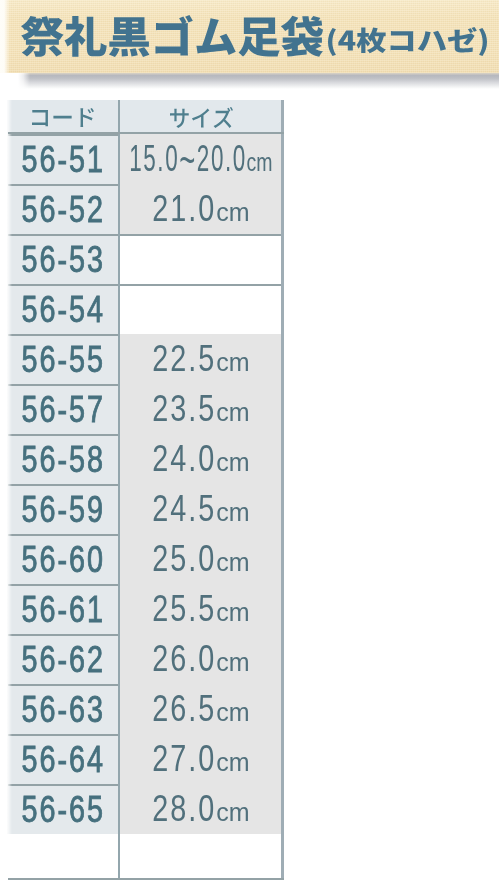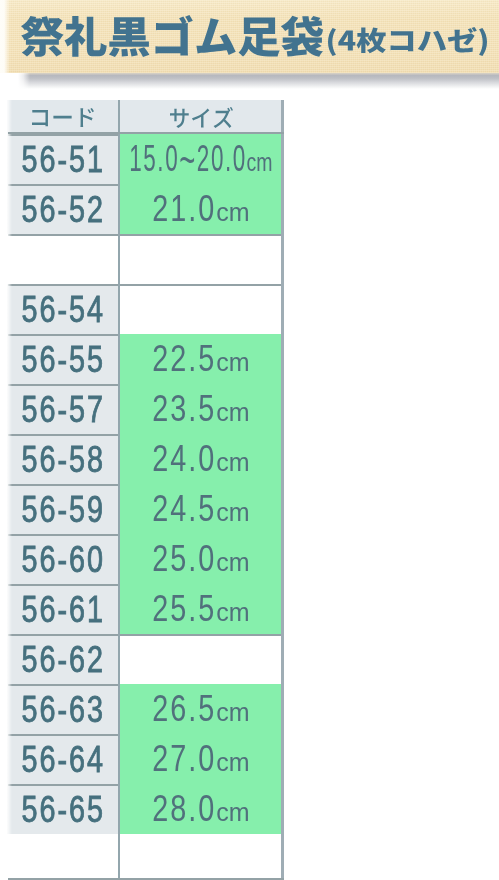--- a/index.html
+++ b/index.html
@@ -28,21 +28,21 @@
     background:linear-gradient(to right,#ffffff 0%,#ffffff 60%,rgba(255,255,255,0.72) 78%,rgba(255,255,255,0) 100%); }
 
   .title-svg { position:absolute; left:21px; top:15px; }
   .sub-svg  { position:absolute; left:328px; top:27px; }
 
   
   .tbl { position:absolute; left:7px; top:100px; width:277px; }
   .row { display:flex; height:50px; position:relative; }
   .hrow { height:34px; }
   .c1 { width:111px; background:#e4e9ec; display:flex; align-items:center; justify-content:center; }
-  .c2 { flex:1; background:#86efac; position:relative; }
+  .c2 { flex:1; background:#e5e5e5; position:relative; }
   .hrow .c1, .hrow .c2 { background:#e2e8ec; display:flex; align-items:center; justify-content:center; }
   .vdiv { position:absolute; left:111px; top:0; width:2px; height:100%; background:#93a6ad; }
   .hdiv { position:absolute; left:1px; right:0; height:2px; background:#93a2a6; }
   .rdiv { position:absolute; left:274px; top:0; width:3px; background:#9fadb5; }
   .ldiv { position:absolute; left:-7px; top:0; width:12px;
           background:linear-gradient(to right,#ffffff 0%,#ffffff 48%,rgba(255,255,255,0.72) 68%,rgba(255,255,255,0.30) 86%,rgba(255,255,255,0) 100%); }
 
   .code { font-size:36px; color:#46707e; -webkit-text-stroke:0.85px #46707e;
           font-family:"Liberation Sans", sans-serif; line-height:1;
           display:inline-block; white-space:nowrap; letter-spacing:2.5px;
@@ -104,20 +104,23 @@
           <div class="hdiv"></div>
           <div class="c1">
             <span class="code">56-52</span>
           </div>
           <div class="c2">
             <span class="sizewrap"><span class="size">21.0</span><span class="unit" style="margin-right: 8.25px;">cm</span></span>
           </div>
         </div>
         <div class="row">
           <div class="hdiv"></div>
+          <div class="c1">
+            <span class="code">56-53</span>
+          </div>
         </div>
         <div class="row">
           <div class="hdiv"></div>
           <div class="c1">
             <span class="code">56-54</span>
           </div>
         </div>
         <div class="row">
           <div class="hdiv"></div>
           <div class="c1">
@@ -169,20 +172,23 @@
             <span class="code">56-61</span>
           </div>
           <div class="c2">
             <span class="sizewrap"><span class="size">25.5</span><span class="unit" style="margin-right: 8.25px;">cm</span></span>
           </div>
         </div>
         <div class="row">
           <div class="hdiv"></div>
           <div class="c1">
             <span class="code">56-62</span>
+          </div>
+          <div class="c2">
+            <span class="sizewrap"><span class="size">26.0</span><span class="unit" style="margin-right: 8.25px;">cm</span></span>
           </div>
         </div>
         <div class="row">
           <div class="hdiv"></div>
           <div class="c1">
             <span class="code">56-63</span>
           </div>
           <div class="c2">
             <span class="sizewrap"><span class="size">26.5</span><span class="unit" style="margin-right: 8.25px;">cm</span></span>
           </div>

